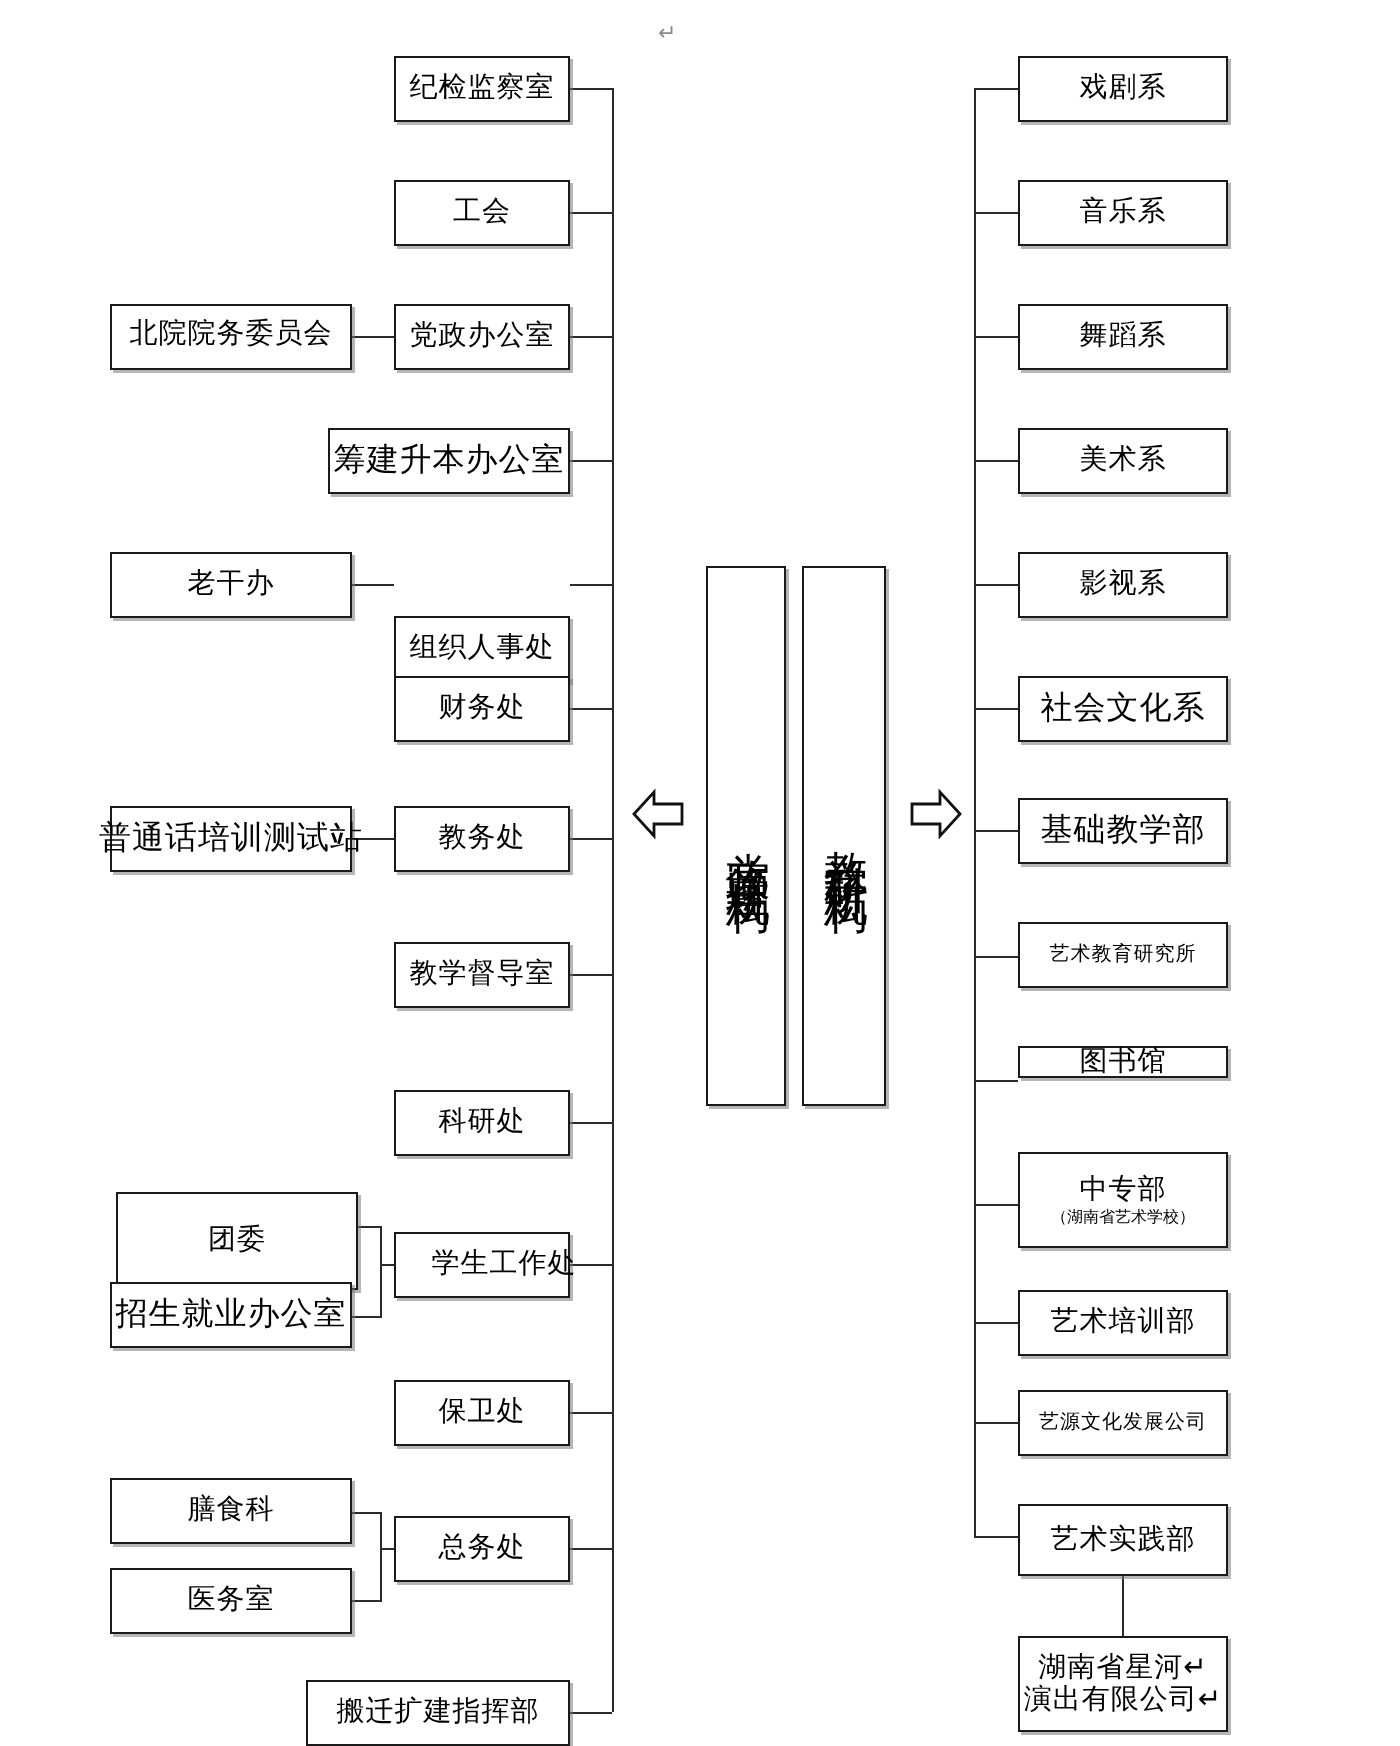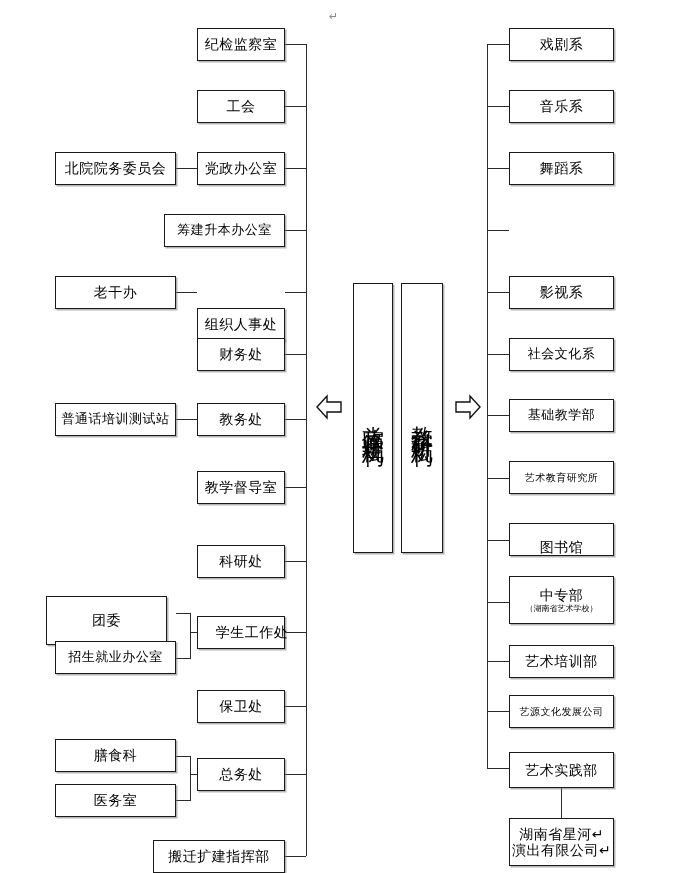--- a/index.html
+++ b/index.html
@@ -41,21 +41,21 @@
     display: block;
   }
   .box .sub {
     font-size: 8px;
     letter-spacing: 0;
     white-space: nowrap;
     display: block;
     margin-top: 1px;
   }
   .box.small {
-    font-size: 13px;
+    font-size: 16px;
   }
   .box.tiny {
     font-size: 10px;
   }
   
   .box.vert {
     writing-mode: vertical-rl;
     text-orientation: upright;
     font-size: 22px;
     letter-spacing: 4px;
@@ -196,30 +196,30 @@
   <div class="box" style="left:197px; top:690px; width:88px; height:33px;">
     <span class="lbl">保卫处</span>
   </div>
   <div class="box" style="left:197px; top:758px; width:88px; height:33px;">
     <span class="lbl">总务处</span>
   </div>
   <div class="box" style="left:153px; top:840px; width:132px; height:33px;">
     <span class="lbl">搬迁扩建指挥部</span>
   </div>
 
-  <div class="box" style="left:55px; top:152px; width:121px; height:33px;">
+  <div class="box" style="left:55px; top:152px; width:121px; height:33px;font-family:Liberation Serif, serif;">
     <span class="lbl">北院院务委员会</span>
   </div>
   <div class="box" style="left:55px; top:276px; width:121px; height:33px;">
     <span class="lbl">老干办</span>
   </div>
   <div class="box small" style="left:55px; top:403px; width:121px; height:33px;">
     <span class="lbl">普通话培训测试站</span>
   </div>
-  <div class="box" style="left:46px; top:596px; width:121px; height:49px;">
+  <div class="box" style="left:58px; top:596px; width:121px; height:49px;">
     <span class="lbl">团委</span>
   </div>
   <div class="box small" style="left:55px; top:641px; width:121px; height:33px;">
     <span class="lbl">招生就业办公室</span>
   </div>
   <div class="box" style="left:55px; top:739px; width:121px; height:33px;">
     <span class="lbl">膳食科</span>
   </div>
   <div class="box" style="left:55px; top:784px; width:121px; height:33px;">
     <span class="lbl">医务室</span>
@@ -227,33 +227,36 @@
 
   <div class="box" style="left:509px; top:28px; width:105px; height:33px;">
     <span class="lbl">戏剧系</span>
   </div>
   <div class="box" style="left:509px; top:90px; width:105px; height:33px;">
     <span class="lbl">音乐系</span>
   </div>
   <div class="box" style="left:509px; top:152px; width:105px; height:33px;">
     <span class="lbl">舞蹈系</span>
   </div>
+  <div class="box" style="left:509px; top:214px; width:105px; height:33px;">
+    <span class="lbl">美术系</span>
+  </div>
   <div class="box" style="left:509px; top:276px; width:105px; height:33px;">
     <span class="lbl">影视系</span>
   </div>
   <div class="box small" style="left:509px; top:338px; width:105px; height:33px;">
     <span class="lbl">社会文化系</span>
   </div>
   <div class="box small" style="left:509px; top:399px; width:105px; height:33px;">
     <span class="lbl">基础教学部</span>
   </div>
   <div class="box tiny" style="left:509px; top:461px; width:105px; height:33px;">
     <span class="lbl">艺术教育研究所</span>
   </div>
-  <div class="box" style="left:509px; top:523px; width:105px; height:33px;justify-content:flex-end;">
+  <div class="box" style="left:509px; top:523px; width:105px; height:16px;">
     <span class="lbl">图书馆</span>
   </div>
   <div class="box" style="left:509px; top:576px; width:105px; height:48px;">
     <span class="lbl">中专部</span>
     <span class="sub">（湖南省艺术学校）</span>
   </div>
   <div class="box" style="left:509px; top:645px; width:105px; height:33px;">
     <span class="lbl">艺术培训部</span>
   </div>
   <div class="box tiny" style="left:509px; top:695px; width:105px; height:33px;">

